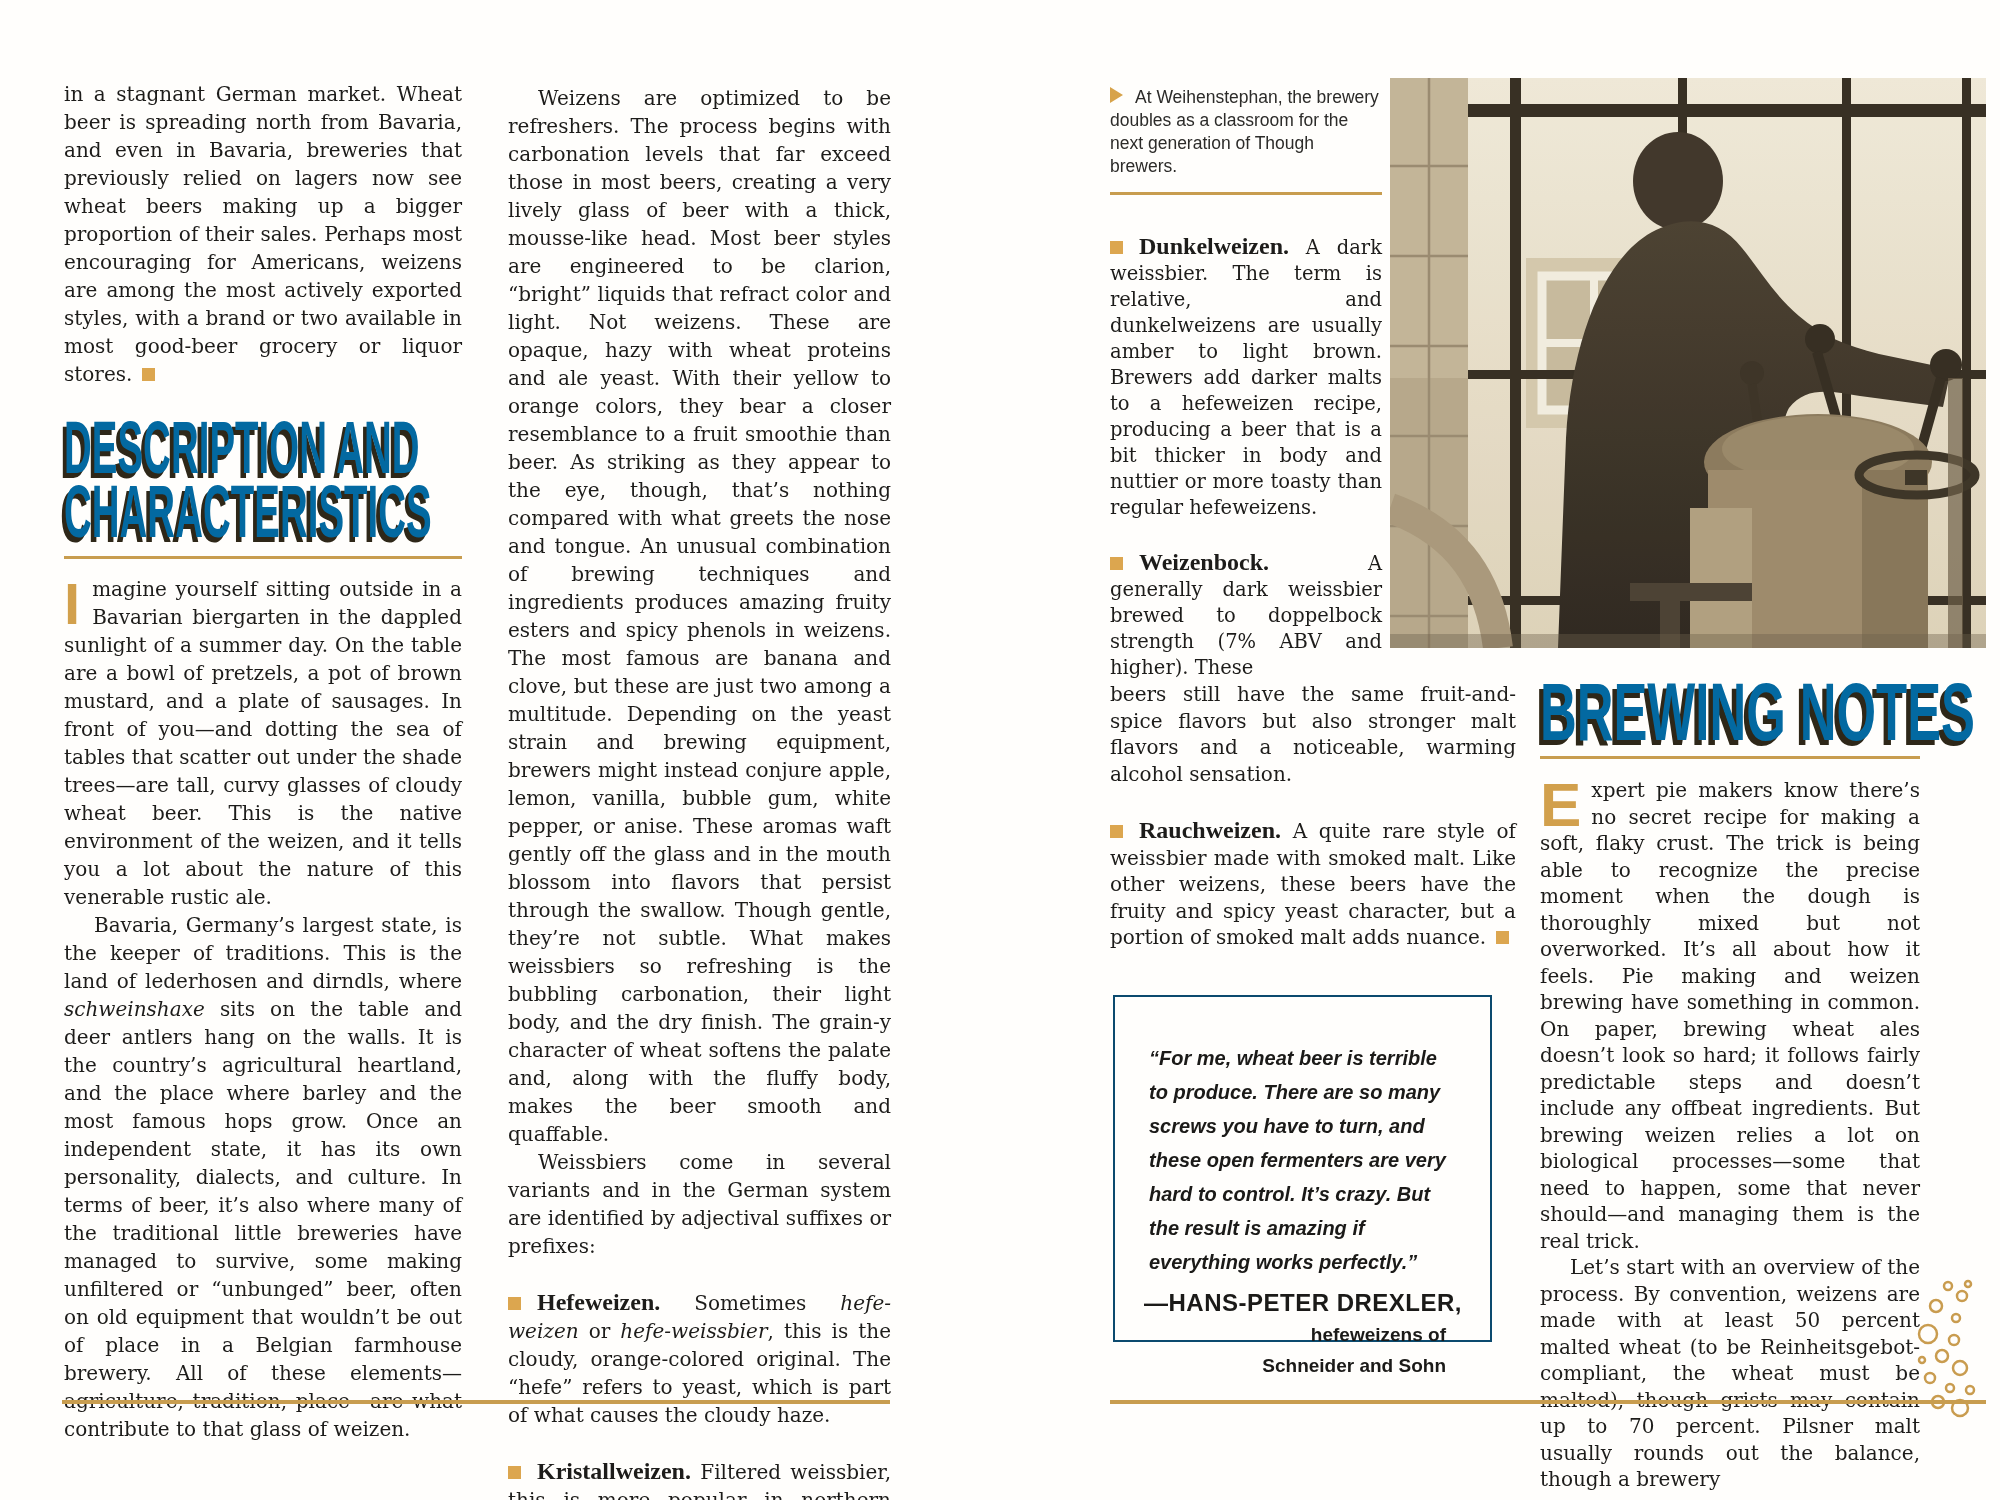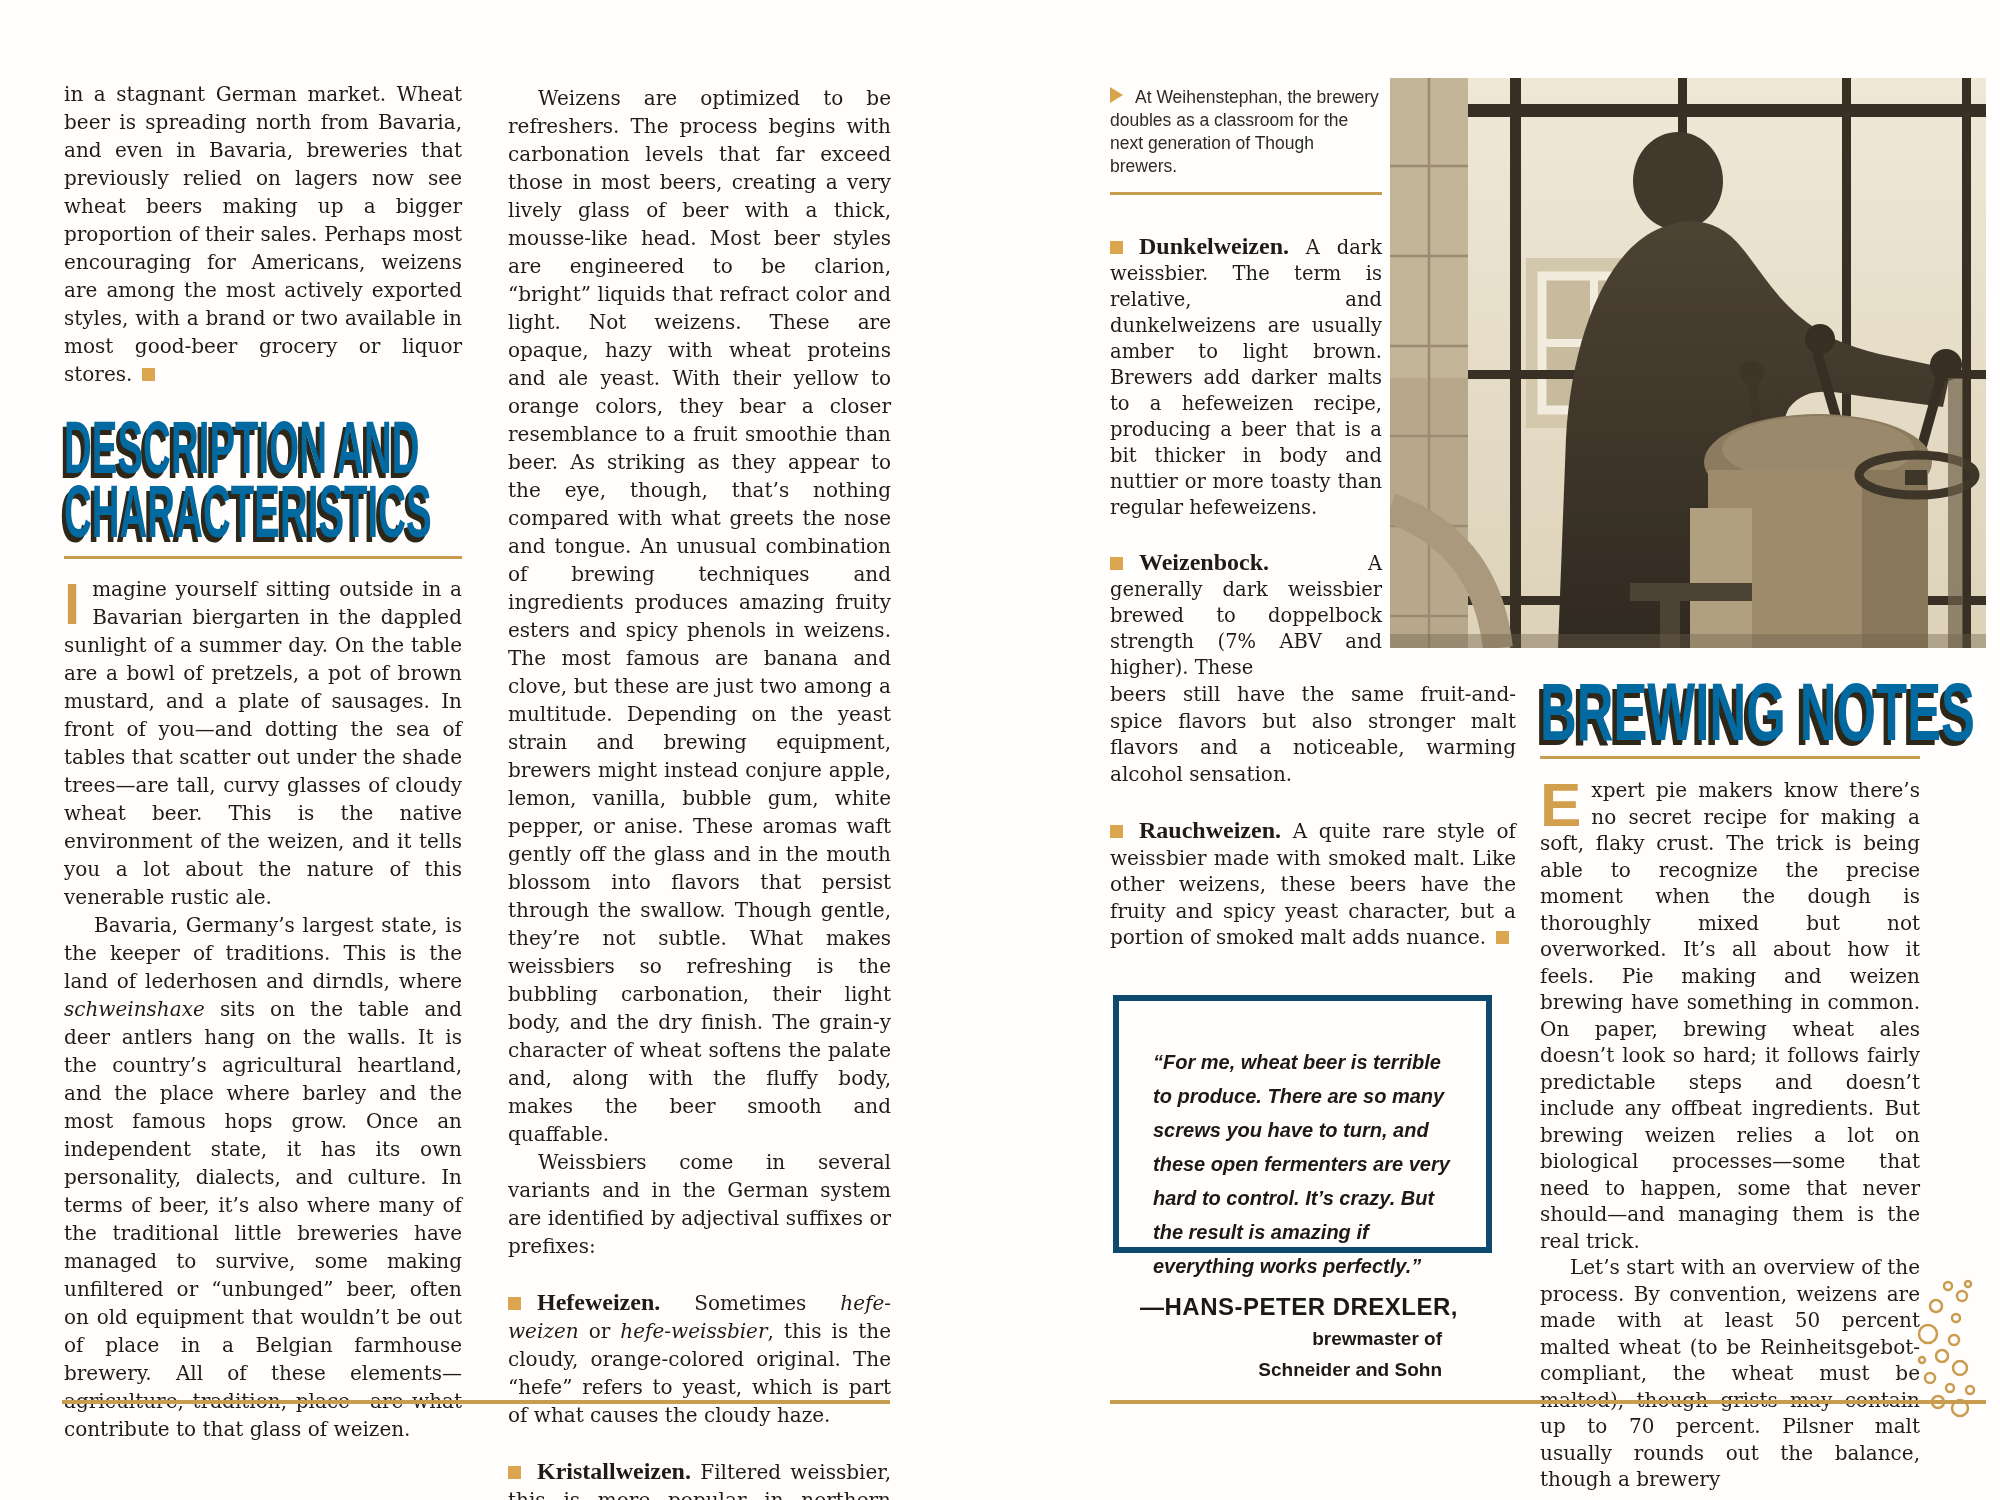--- a/index.html
+++ b/index.html
@@ -39,22 +39,22 @@
   .mt30{margin-top:30px;}
   
   .caption{font-family:"Liberation Sans",sans-serif;font-size:17.5px;line-height:23px;
            color:#2c2b29;text-align:left;}
   .tri{display:inline-block;width:0;height:0;border-left:13px solid #D7A34B;
        border-top:8px solid transparent;border-bottom:8px solid transparent;margin-right:12px;}
   .caprule{height:2.5px;background:#C89D4F;margin:14px 0 38px 0;}
   
   .photo{position:absolute;left:1390px;top:78px;width:596px;height:570px;}
   
-  .quotebox{position:absolute;left:1113px;top:995px;width:379px;height:258px;
-            box-sizing:border-box;border:6px solid #0c4a6e;background:#fffefc;}
+  .quotebox{position:absolute;left:1113px;top:995px;width:379px;height:347px;
+            box-sizing:border-box;border:2px solid #0c4a6e;background:#fffefc;}
   .qtext{margin:44px 34px 0 34px;font-family:"Liberation Sans",sans-serif;
          font-style:italic;font-weight:700;font-size:20px;line-height:34px;color:#1b1a18;}
   .qattr{margin:10px 28px 0 0;text-align:right;font-family:"Liberation Sans",sans-serif;
          font-weight:700;font-size:24px;letter-spacing:0.5px;color:#1b1a18;}
   .qrole{margin:4px 44px 0 0;text-align:right;font-family:"Liberation Sans",sans-serif;
          font-weight:700;font-size:19px;line-height:27px;color:#1b1a18;}
   
   .frule{position:absolute;top:1400px;height:3.5px;background:#C89D4F;}
   .frule.l{left:62px;width:828px;}
   .frule.r{left:1110px;width:876px;}
@@ -104,21 +104,21 @@
 
   <div id="col3w" class="col">
     <p class="wbody">beers still have the same fruit-and-spice flavors but also stronger malt flavors and a noticeable, warming alcohol sensation.</p>
 
     <p class="wbody mt30"><span class="sq start"></span><b class="term">Rauchweizen.</b><span> A quite rare style of weissbier made with smoked malt. Like other weizens, these beers have the fruity and spicy yeast character, but a portion of smoked malt adds nuance.</span><span class="sq end"></span></p>
   </div>
 
   <div class="quotebox">
     <p class="qtext">“For me, wheat beer is terrible to produce. There are so many screws you have to turn, and these open fermenters are very hard to control. It’s crazy. But the result is amazing if everything works perfectly.”</p>
     <p class="qattr">—HANS-PETER DREXLER,</p>
-    <p class="qrole">brewmaster of</p>
+    <p class="qrole">hefeweizens of</p>
     <p class="qrole">Schneider and Sohn</p>
   </div>
 
   <div id="col4" class="col">
     <h2 class="display" style="margin-top:0;">
       <span class="ln">BREWING NOTES</span>
     </h2>
     <div class="hrule" style="margin:8px 0 18px 0;"></div>
 
     <p class="wbody"><span class="dropcap e">E</span><span>xpert pie makers know there’s no secret recipe for making a soft, flaky crust. The trick is being able to recognize the precise moment when the dough is thoroughly mixed but not overworked. It’s all about how it feels. Pie making and weizen brewing have something in common. On paper, brewing wheat ales doesn’t look so hard; it follows fairly predictable steps and doesn’t include any offbeat ingredients. But brewing weizen relies a lot on biological processes—some that need to happen, some that never should—and managing them is the real trick.</span></p>

